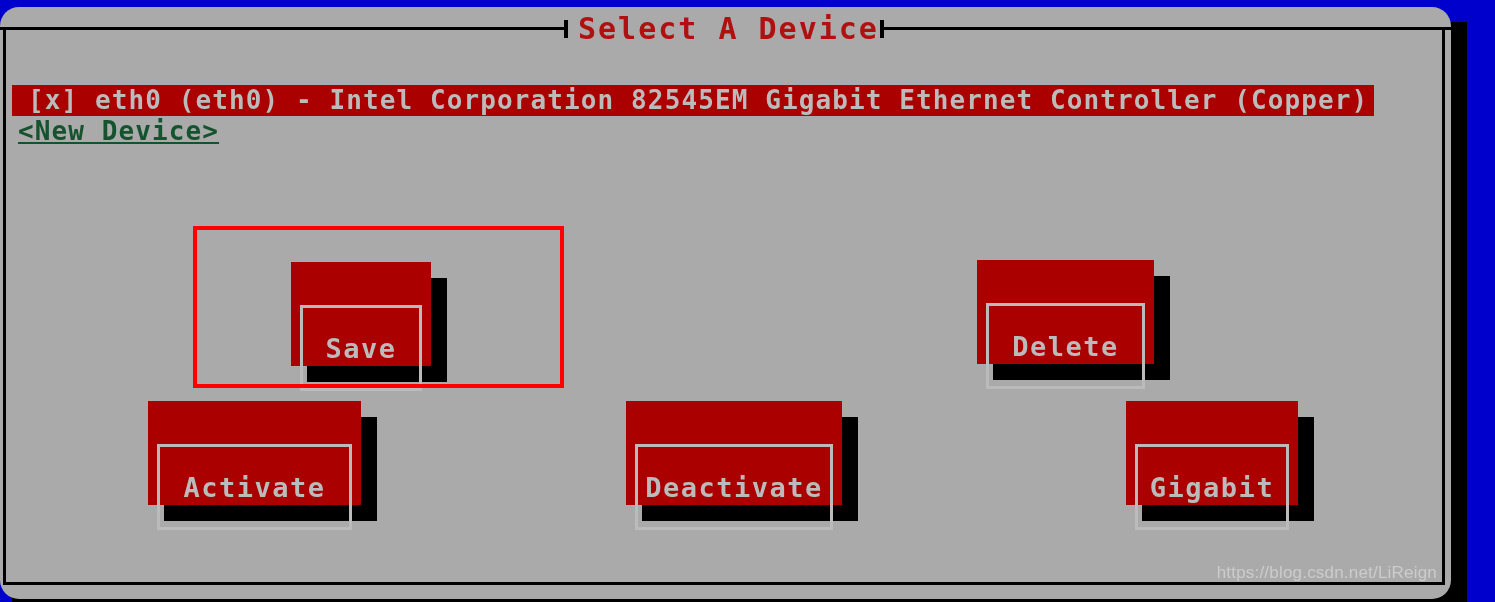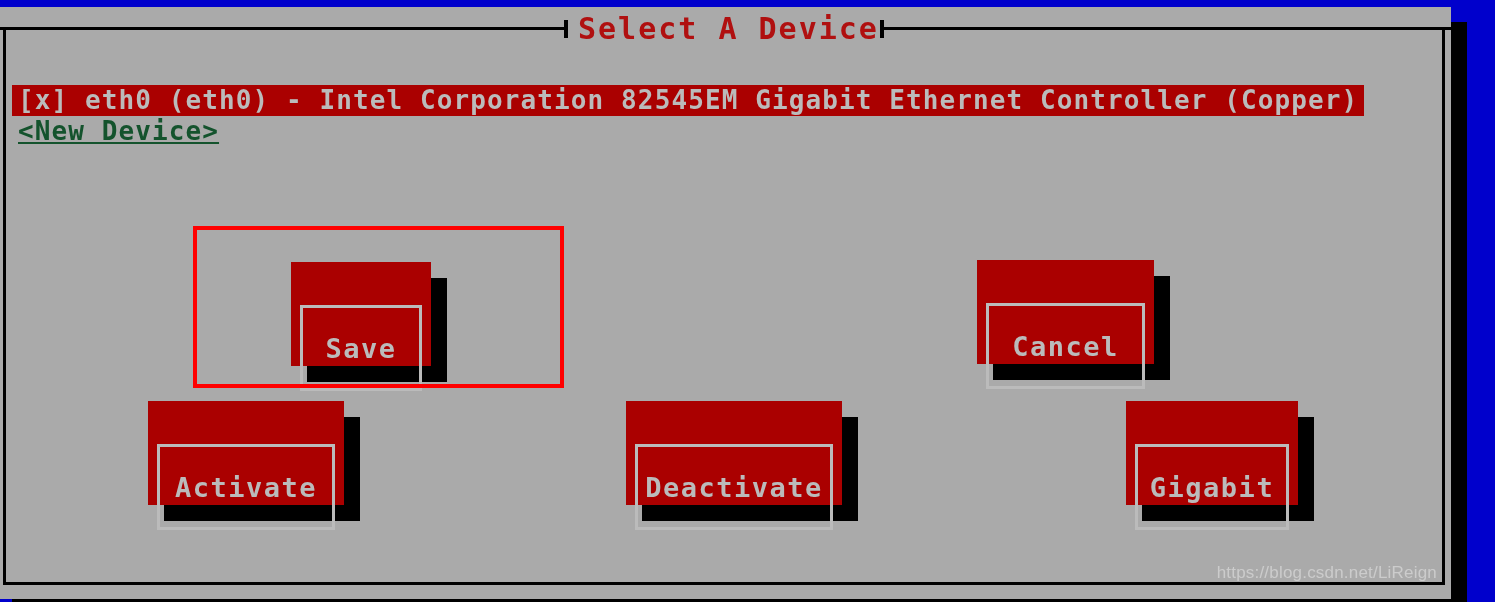--- a/index.html
+++ b/index.html
@@ -37,20 +37,21 @@
 
   
   .dialog {
     position: absolute;
     left: 0px;
     top: 7px;
     width: 1451px;
     height: 592px;
     background: #aaaaaa;
     box-sizing: border-box;
+    border-radius: 19px;
   }
 
   
   .title-frame {
     position: absolute;
     left: 0px;
     top: 13px;
     width: 1451px;
     height: 18px;
   }
@@ -126,21 +127,21 @@
     line-height: 31px;
     font-size: 26px;
     font-weight: bold;
     letter-spacing: 1.1px;
     white-space: nowrap;
   }
   .device-row.selected {
     background: #aa0000;
     color: #bbbbbb;
     display: inline-block;
-    padding-left: 6px;
+    padding-left: 16px;
     padding-right: 6px;
     margin-left: -6px;
   }
   .device-row.normal {
     color: #14532d;
     text-decoration: underline;
   }
 
   
   .btn {
@@ -179,21 +180,21 @@
     color: #bbbbbb;
     font-size: 27px;
     font-weight: bold;
     letter-spacing: 1.5px;
     white-space: nowrap;
   }
 
   
   #btn-save      { left: 291px;  top: 255px; width: 140px; height: 104px; }
   #btn-cancel    { left: 977px;  top: 253px; width: 177px; height: 104px; }
-  #btn-activate  { left: 148px;  top: 394px; width: 196px; height: 104px; }
+  #btn-activate  { left: 148px;  top: 394px; width: 213px; height: 104px; }
   #btn-deactivate{ left: 626px;  top: 394px; width: 216px; height: 104px; }
   #btn-delete    { left: 1126px; top: 394px; width: 172px; height: 104px; }
 
   
   .annotation-box {
     position: absolute;
     left: 193px;
     top: 219px;
     width: 371px;
     height: 162px;
@@ -247,21 +248,21 @@
         <div class="btn-inner">
           <span class="btn-label">Save</span>
         </div>
       </div>
     </div>
 
     <div class="btn" id="btn-cancel">
       <div class="btn-shadow"></div>
       <div class="btn-face">
         <div class="btn-inner">
-          <span class="btn-label">Cancel</span>
+          <span class="btn-label">Delete</span>
         </div>
       </div>
     </div>
 
     <div class="btn" id="btn-activate">
       <div class="btn-shadow"></div>
       <div class="btn-face">
         <div class="btn-inner">
           <span class="btn-label">Activate</span>
         </div>

